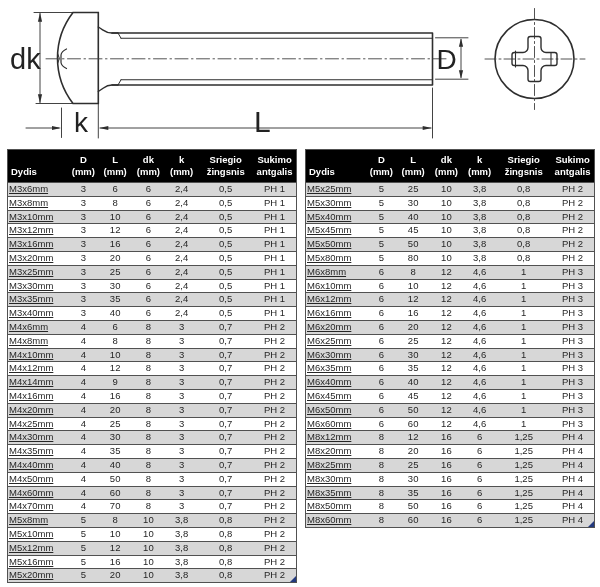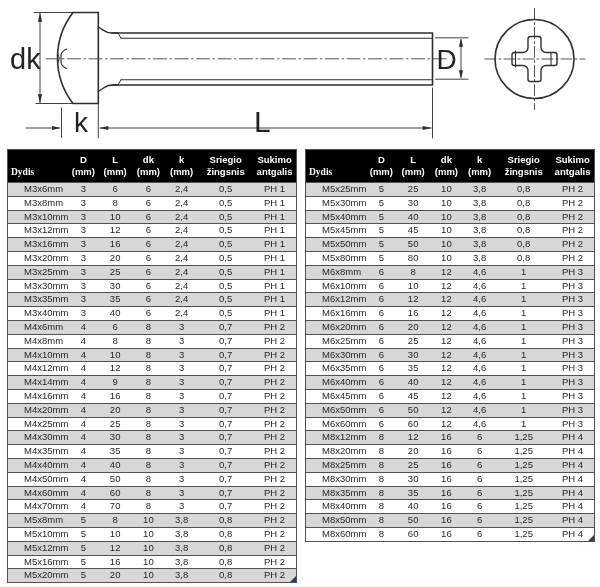--- a/index.html
+++ b/index.html
@@ -16,27 +16,27 @@
   table.spec{
     border-collapse:collapse;table-layout:fixed;width:290px;
     font-size:9.5px;line-height:1;border:1px solid #515151;
   }
   table.spec th{
     background:#000;color:#fff;font-weight:bold;font-size:9.5px;
     vertical-align:bottom;text-align:center;height:33px;box-sizing:border-box;
     padding:2px 0 3px;
   }
   table.spec th div{line-height:1.32;}
-  table.spec th:first-child{text-align:left;padding-left:3px;font-family:Liberation Serif, serif;}
+  table.spec th:first-child{text-align:left;padding-left:3px;}
   table.spec td{
     text-align:center;height:12.8px;line-height:12.8px;padding:0;
     color:#262626;border-top:1px solid #515151;white-space:nowrap;
     overflow:hidden;
   }
-  table.spec td:first-child{text-align:left;padding-left:16px;}
+  table.spec td:first-child{text-align:left;padding-left:1px;text-decoration:underline;}
   table.spec tbody tr:nth-child(odd){background:#d7d7d7;}
   table.spec tbody tr:nth-child(even){background:#ffffff;}
   .fill-handle{
     position:absolute;right:1px;bottom:1px;width:0;height:0;
     border-style:solid;border-width:0 0 6px 6px;
     border-color:transparent transparent #23397e transparent;
   }
 </style>
 </head>
 <body>
@@ -650,29 +650,20 @@
           <tr>
             <td>M8x35mm</td>
             <td>8</td>
             <td>35</td>
             <td>16</td>
             <td>6</td>
             <td>1,25</td>
             <td>PH 4</td>
           </tr>
           <tr>
-            <td>M8x40mm</td>
-            <td>8</td>
-            <td>40</td>
-            <td>16</td>
-            <td>6</td>
-            <td>1,25</td>
-            <td>PH 4</td>
-          </tr>
-          <tr>
             <td>M8x50mm</td>
             <td>8</td>
             <td>50</td>
             <td>16</td>
             <td>6</td>
             <td>1,25</td>
             <td>PH 4</td>
           </tr>
           <tr>
             <td>M8x60mm</td>

